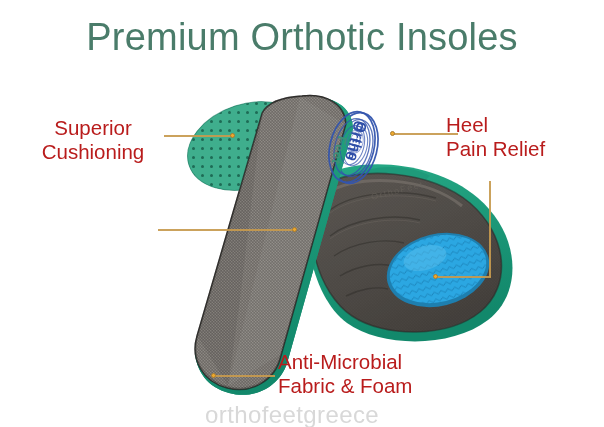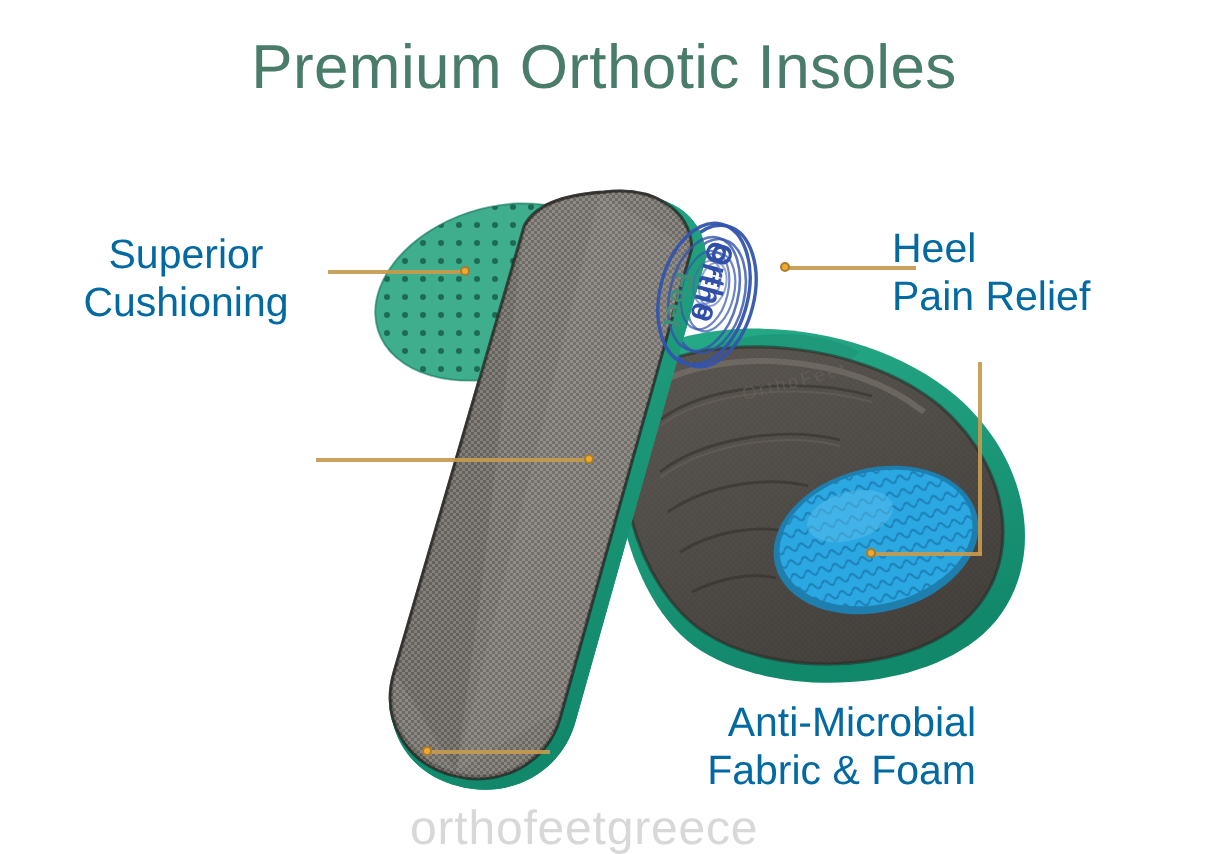--- a/index.html
+++ b/index.html
@@ -16,41 +16,41 @@
     font-family: "Liberation Sans", sans-serif;
   }
 
   
   #title {
     position: absolute;
     left: 0;
     top: 15px;
     width: 604px;
     text-align: center;
-    font-size: 31px;
+    font-size: 38px;
     font-weight: 400;
     letter-spacing: 0.2px;
     color: #4a7c6a;
     line-height: 1.2;
     white-space: nowrap;
   }
 
   
   .callout {
     position: absolute;
-    color: #0369a1;
+    color: #b91c1c;
     font-size: 20.5px;
     line-height: 1.16;
     font-weight: 400;
     white-space: pre-line;
   }
   #label-superior      { left: 18px;  top: 116px; width: 150px; text-align: center; }
   #label-anatomical    { left: 10px;  top: 192px; width: 160px; text-align: center; }
   #label-heel          { left: 446px; top: 113px; width: 150px; text-align: left; }
-  #label-antimicrobial { left: 278px; top: 350px; width: 210px; text-align: right; }
+  #label-antimicrobial { left: 278px; top: 350px; width: 210px; text-align: left; }
 
   
   .leader {
     position: absolute;
     background: #c79a4e;
     opacity: 0.92;
   }
   .leader.h { height: 1.6px; }
   .leader.v { width: 1.6px; }
   .dot {

